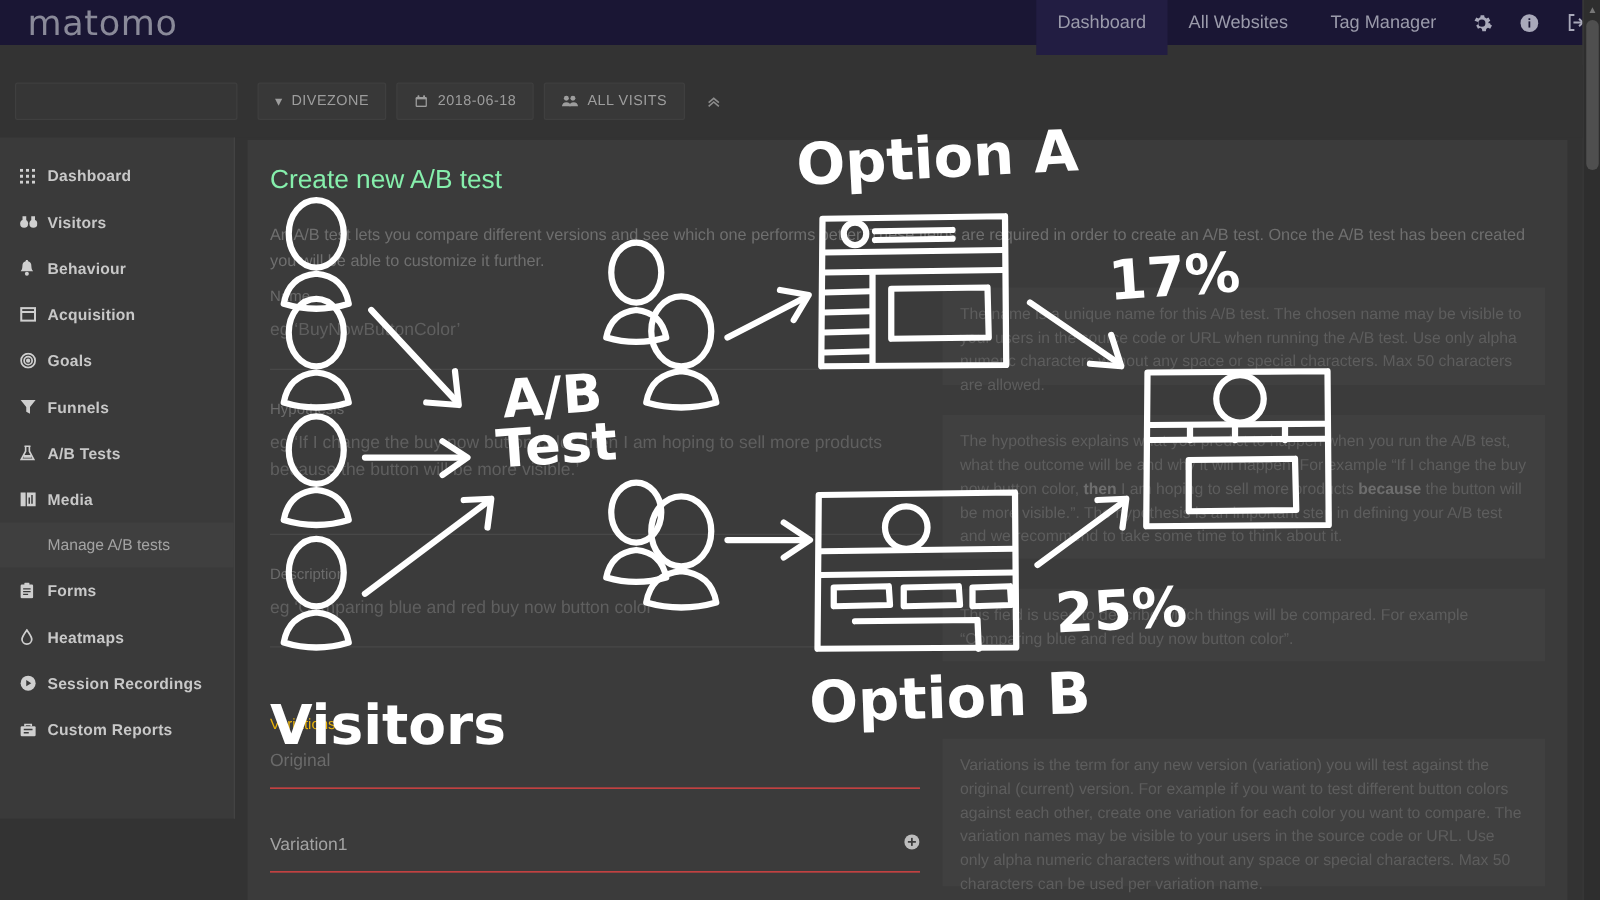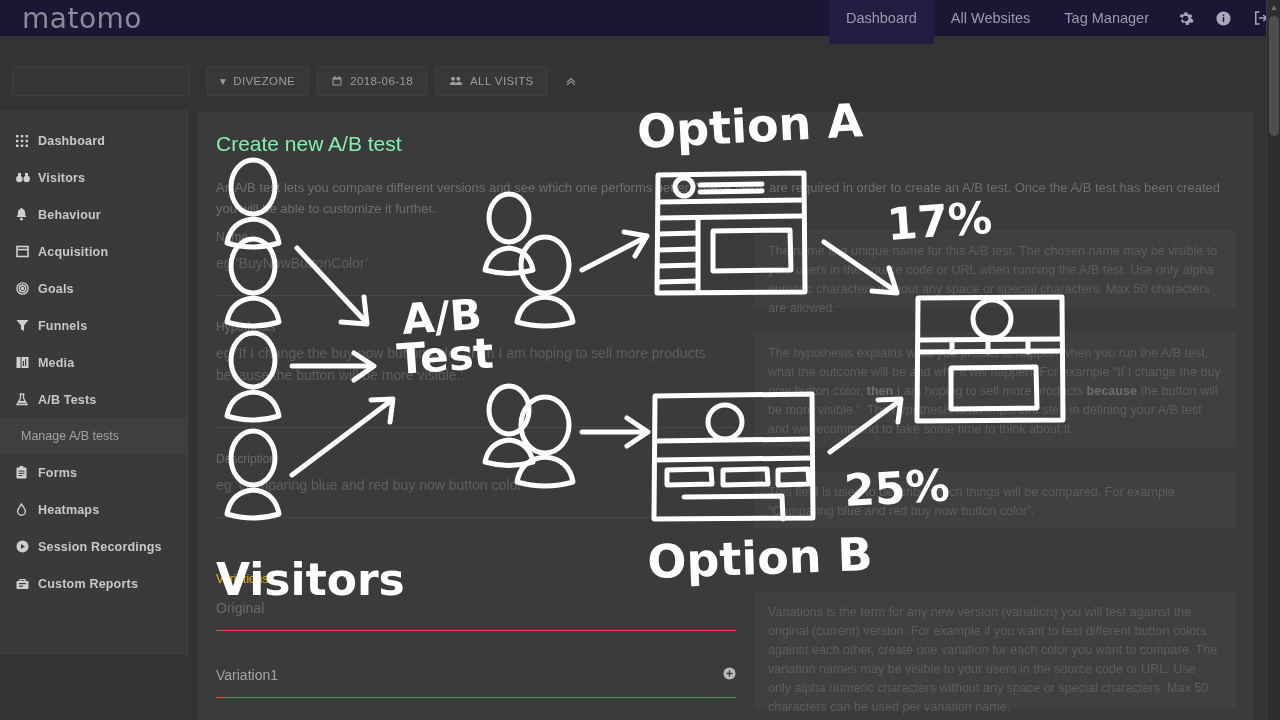--- a/index.html
+++ b/index.html
@@ -85,21 +85,21 @@
   .nav-item {
     height: 37px; display: flex; align-items: center; padding-left: 16px;
     color: #c8c8c8; font-size: 12.5px; font-weight: bold; cursor: pointer;
     letter-spacing: .2px;
   }
   .nav-item .ico {
     width: 22px; display: inline-flex; align-items: center; justify-content: flex-start;
     color: #cfcfcf;
   }
   .nav-sub {
-    height: 36px; display: flex; align-items: center; padding-left: 21px;
+    height: 36px; display: flex; align-items: center; padding-left: 38px;
     color: #a3a3a3; font-size: 12.5px; cursor: pointer;
     background: #3f3f3f;
   }
 
   
   .content {
     position: absolute; left: 198px; top: 112px; width: 1056px; height: 608px;
     background: #3b3b3b;
   }
   .page-title {
@@ -280,38 +280,38 @@
     <div class="nav-item">
       <span class="ico">
         <svg width="13" height="13" viewBox="0 0 13 13" fill="currentColor">
             <path d="M0.5 1h12L8 6.6V12L5 10.3V6.6z"></path>
           </svg>
       </span>
       <span>Funnels</span>
     </div>
     <div class="nav-item">
       <span class="ico">
+        <svg width="12" height="13" viewBox="0 0 12 13" fill="none" stroke="currentColor" stroke-width="1.3">
+            <path d="M4.5 1v4L1 11.5h10L7.5 5V1"></path>
+            <path d="M3.6 1h4.8"></path>
+            <path d="M2.8 9h6.4" stroke-width="2.2"></path>
+          </svg>
+      </span>
+      <span>A/B Tests</span>
+    </div>
+    <div class="nav-item">
+      <span class="ico">
         <svg width="13" height="13" viewBox="0 0 13 13" fill="currentColor">
             <rect x="0.5" y="1" width="4" height="11"></rect>
             <rect x="5.5" y="1" width="7" height="11"></rect>
             <rect x="6.8" y="5" width="1.2" height="5" fill="#3a3a3a"></rect>
             <rect x="9" y="3" width="1.2" height="7" fill="#3a3a3a"></rect>
           </svg>
       </span>
       <span>Media</span>
-    </div>
-    <div class="nav-item">
-      <span class="ico">
-        <svg width="12" height="13" viewBox="0 0 12 13" fill="none" stroke="currentColor" stroke-width="1.3">
-            <path d="M4.5 1v4L1 11.5h10L7.5 5V1"></path>
-            <path d="M3.6 1h4.8"></path>
-            <path d="M2.8 9h6.4" stroke-width="2.2"></path>
-          </svg>
-      </span>
-      <span>A/B Tests</span>
     </div>
     <div class="nav-sub">
       <span>Manage A/B tests</span>
     </div>
     <div class="nav-item">
       <span class="ico">
         <svg width="11" height="13" viewBox="0 0 11 13" fill="currentColor">
             <rect x="0.5" y="1.5" width="10" height="11" rx="1"></rect>
             <rect x="3.5" y="0" width="4" height="2.6" rx="0.7"></rect>
             <rect x="2.5" y="4.6" width="6" height="1" fill="#3a3a3a"></rect>

